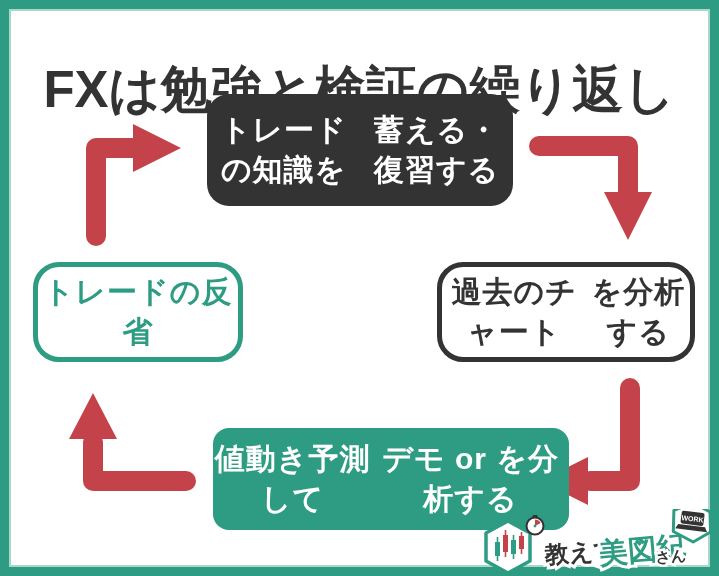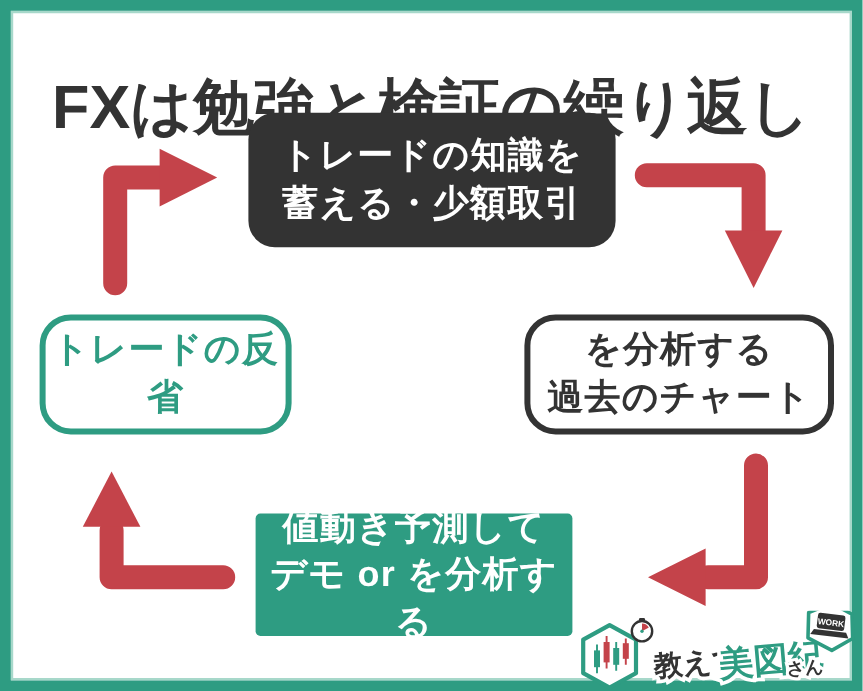--- a/index.html
+++ b/index.html
@@ -18,28 +18,28 @@
     position:absolute;inset:0;border:9px solid var(--green);
     box-shadow:inset 0 0 0 2px var(--green-light);
     pointer-events:none;z-index:4;box-sizing:border-box;
   }
   .title{
     position:absolute;top:22px;left:0;right:0;text-align:center;
     font-size:51px;font-weight:bold;color:var(--dark);z-index:2;
   }
   .arrows{position:absolute;left:0;top:0;z-index:1;}
   .box{
-    position:absolute;display:flex;flex-direction:column;justify-content:center;
+    position:absolute;display:flex;flex-direction:row;justify-content:center;
     align-items:center;font-weight:bold;text-align:center;line-height:1.32;
     font-size:30px;letter-spacing:1px;box-sizing:border-box;z-index:2;
   }
   .box-study{left:207px;top:94px;width:306px;height:112px;background:var(--dark);color:#fff;border-radius:22px;}
   .box-analyze{left:437px;top:262px;width:258px;height:100px;background:#fff;border:5px solid var(--dark);color:var(--dark);border-radius:26px;}
   .box-reflect{left:33px;top:262px;width:210px;height:100px;background:#fff;border:5px solid var(--green);color:var(--green);border-radius:26px;justify-content:center;}
-  .box-practice{left:213px;top:428px;width:264px;height:102px;background:var(--green);color:#fff;border-radius:4px;}
+  .box-practice{left:213px;top:428px;width:356px;height:102px;background:var(--green);color:#fff;border-radius:16px;}
   .logo{position:absolute;left:478px;top:509px;z-index:5;}
 </style>
 </head>
 <body>
 
 <div class="canvas">
 
   <div class="frame"></div>
 
   <h1 class="title">FXは勉強と検証の繰り返し</h1>
@@ -58,26 +58,26 @@
       <polygon points="69,439 117,439 93,393" fill="var(--red)" stroke="none"></polygon>
     </g>
     <g fill="none" stroke="var(--red)" stroke-width="20" stroke-linecap="round" stroke-linejoin="round">
       <path d="M 96 236 V 148 H 135"></path>
       <polygon points="133,124 133,172 181,148" fill="var(--red)" stroke="none"></polygon>
     </g>
   </svg>
 
   <div class="box box-study">
     <span>トレードの知識を</span>
-    <span>蓄える・少額取引</span>
+    <span>蓄える・復習する</span>
   </div>
 
   <div class="box box-analyze">
+    <span>過去のチャート</span>
     <span>を分析する</span>
-    <span>過去のチャート</span>
   </div>
 
   <div class="box box-reflect">
     <span>トレードの反省</span>
   </div>
 
   <div class="box box-practice">
     <span>値動き予測して</span>
     <span>デモ or を分析する</span>
   </div>

